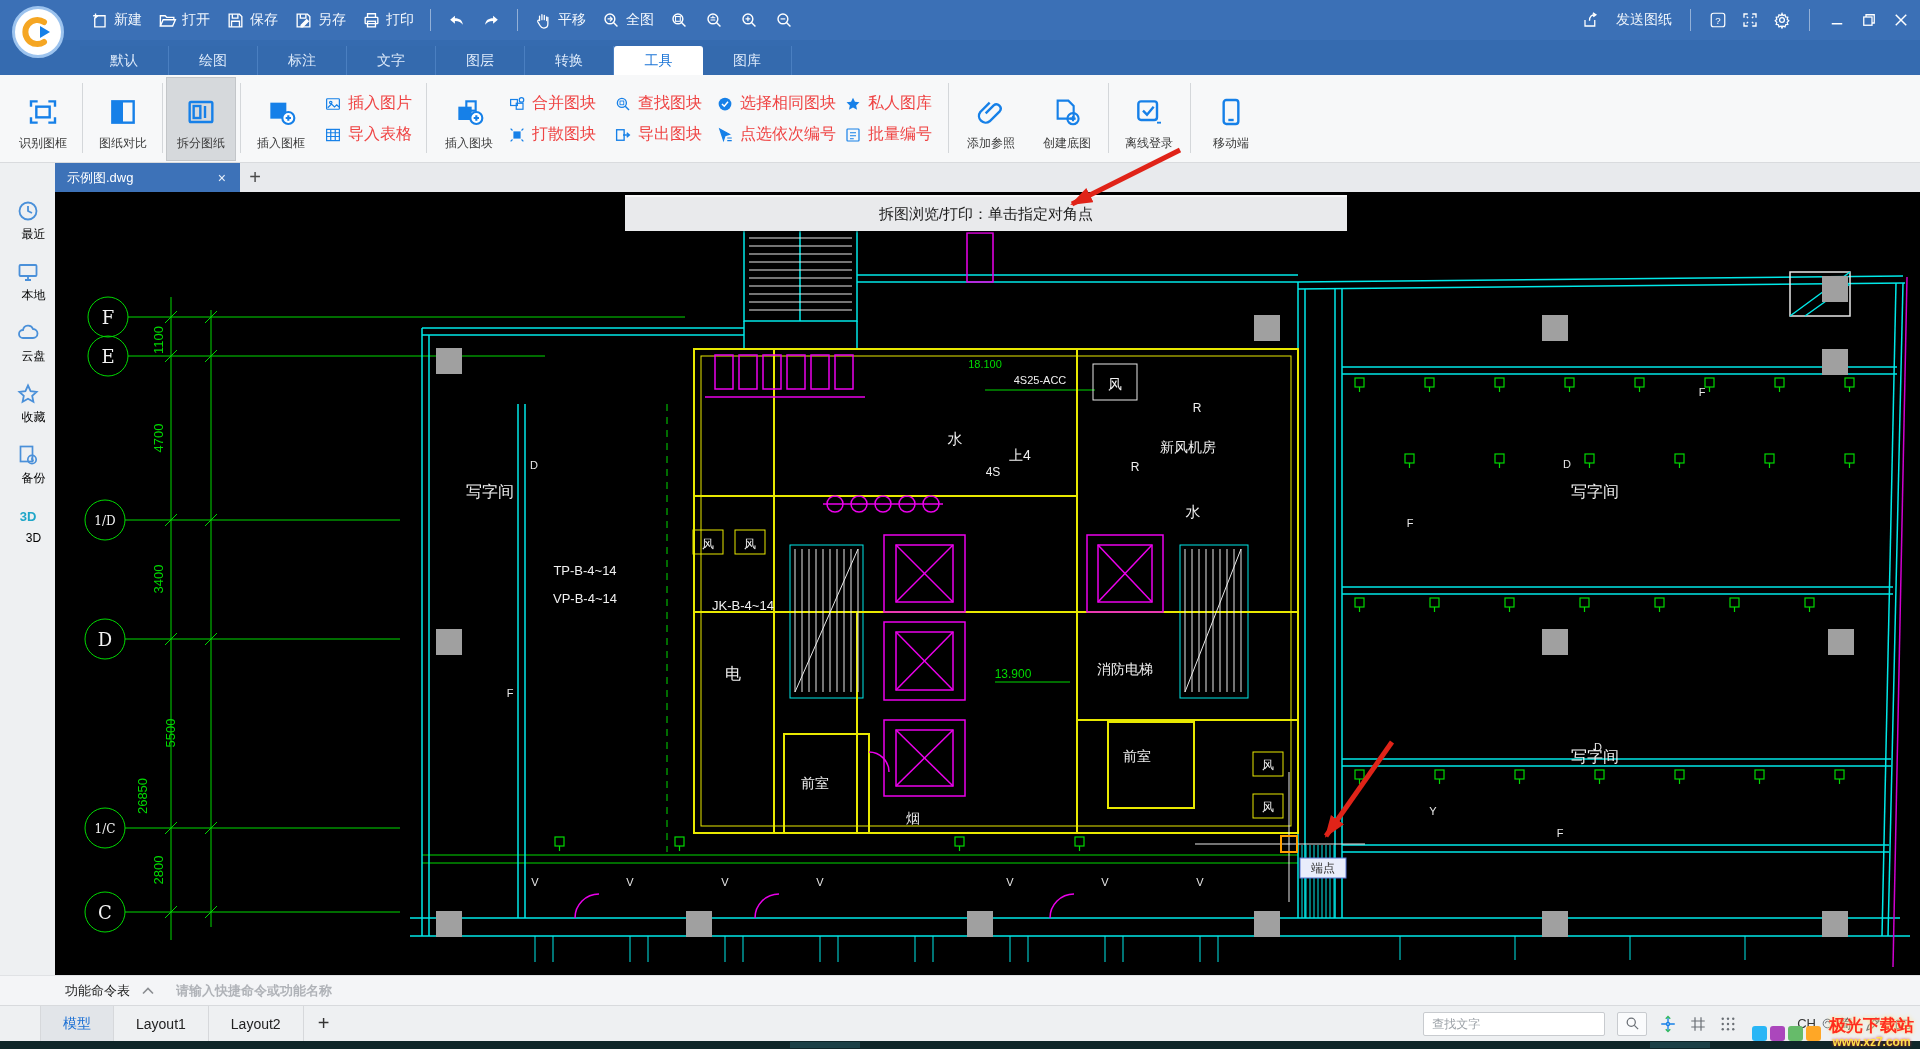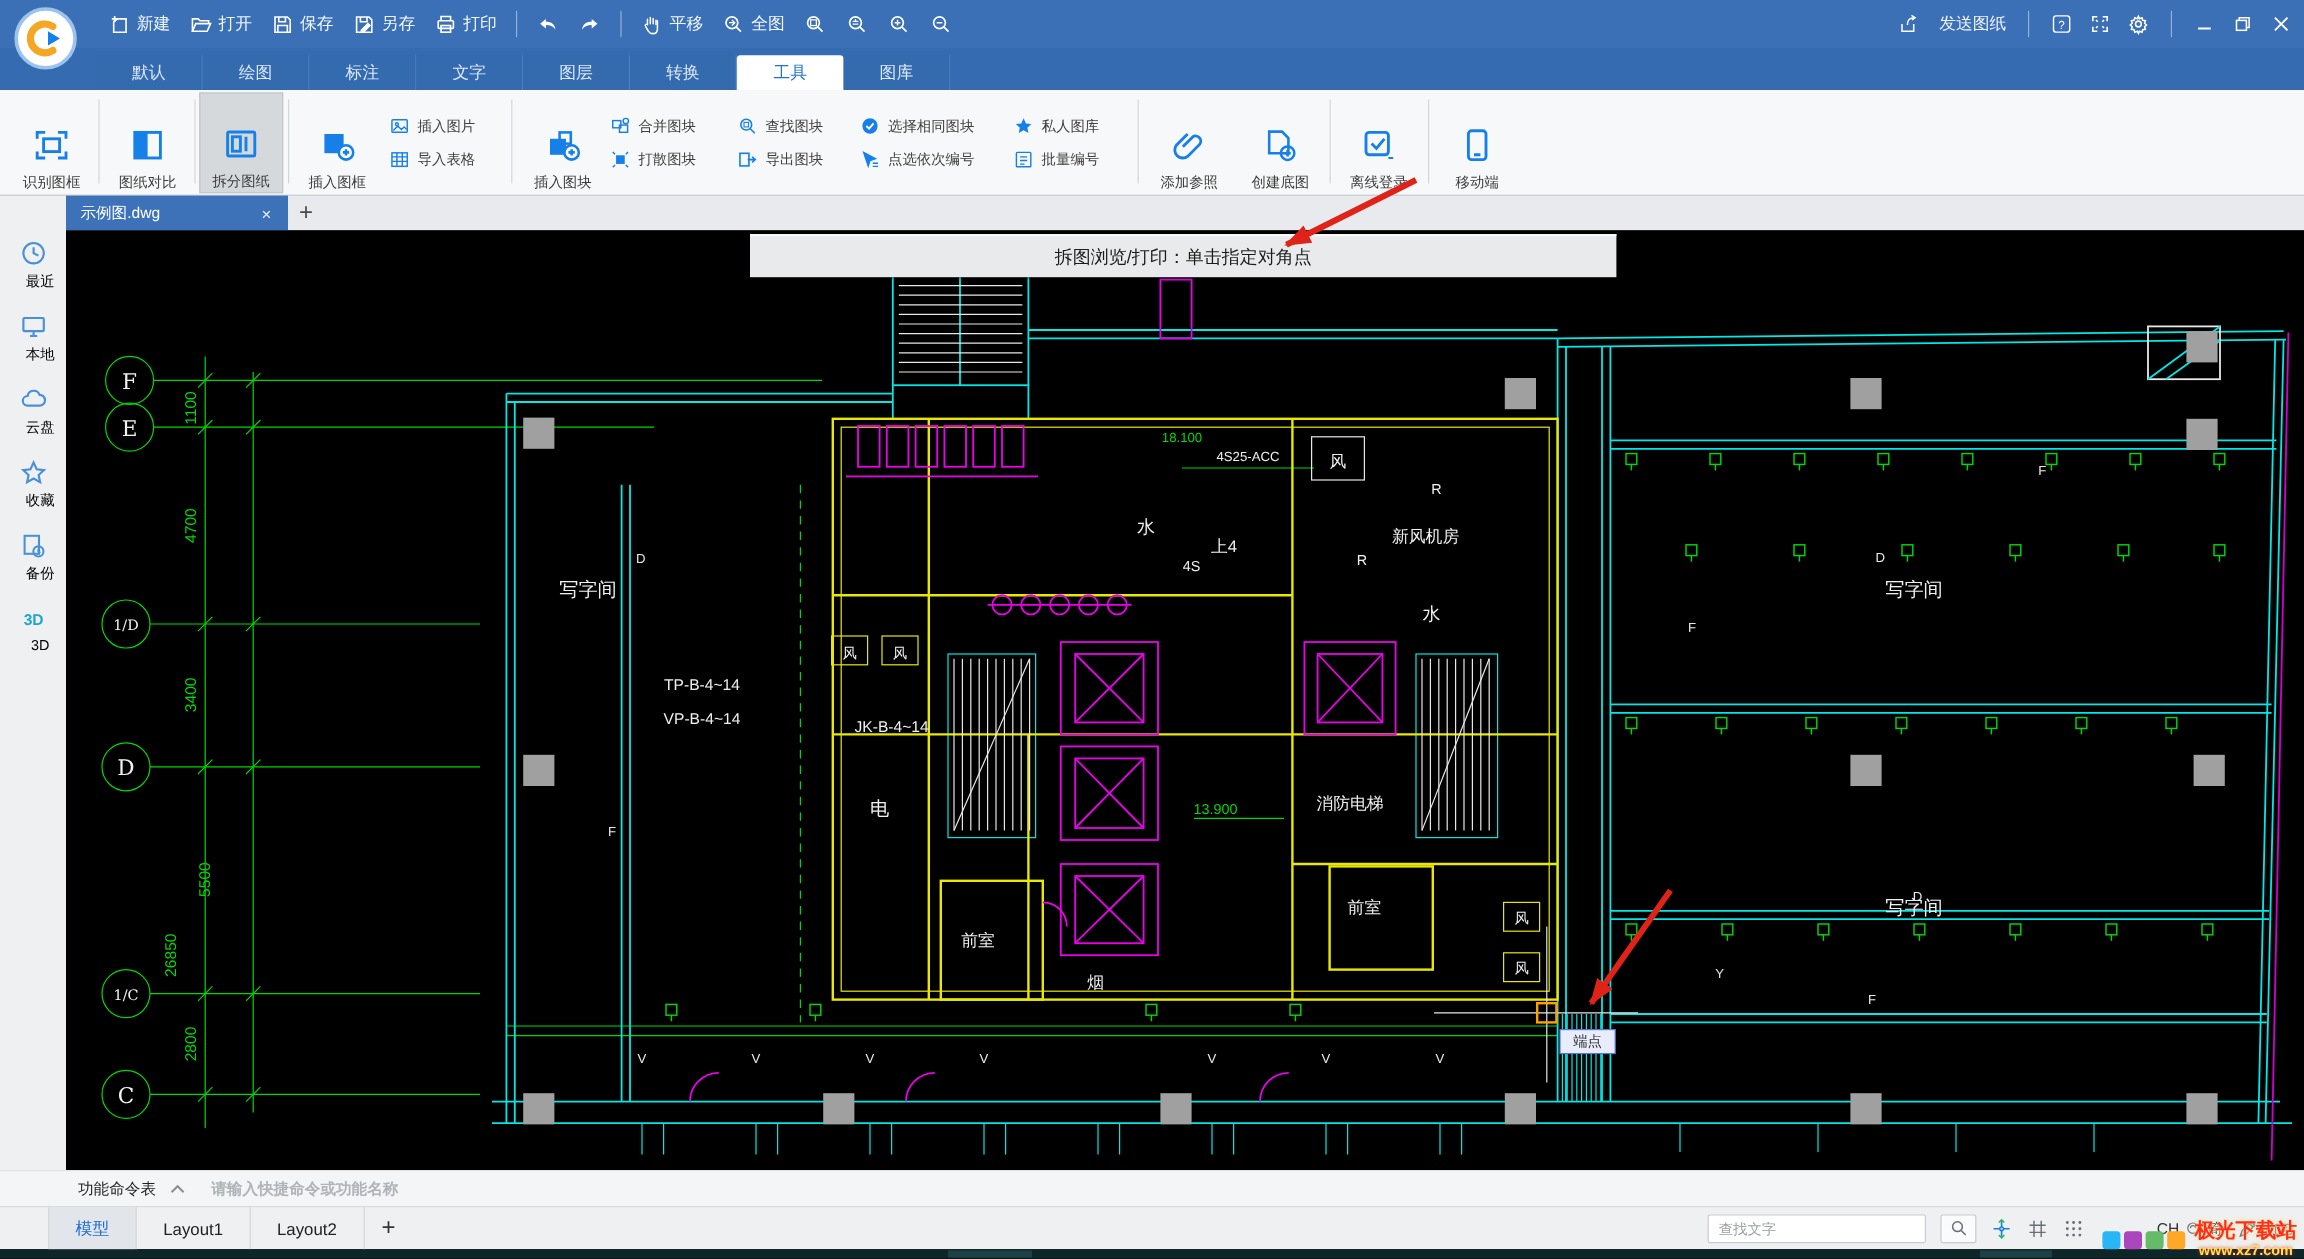--- a/index.html
+++ b/index.html
@@ -25,26 +25,26 @@
   .rtab { width:89px; height:29px; display:flex; align-items:center; justify-content:center;
     color:#ddeafa; font-size:14px; background:#346aae; border-right:1px solid #4a7fc1; }
   .rtab.active { background:#fff; color:#1b74d6; border-radius:3px 3px 0 0; border-right:none; }
   .tabs-band { position:absolute; left:0; top:40px; width:1920px; height:35px; background:#356bb0; }
 
   
   .ribbon { position:absolute; left:0; top:75px; width:1920px; height:88px; background:#f7f8f9;
     border-bottom:1px solid #d9dbde; }
   .rsep { position:absolute; top:8px; width:1px; height:70px; background:#d4d7da; }
   .bigbtn { position:absolute; top:2px; width:70px; height:84px; display:flex; flex-direction:column;
-    align-items:center; justify-content:flex-end; padding-top:9px; gap:7px; }
+    align-items:center; justify-content:center; padding-top:9px; gap:7px; }
   .bigbtn.active { background:#d6d9dc; border:1px solid #c3c6c9; }
   .bigbtn .lbl { font-size:12px; color:#3c3c3c; white-space:nowrap; }
   .big-ico { width:32px; height:32px; }
   .stackcol { position:absolute; top:0; height:88px; display:flex; flex-direction:column; justify-content:center; gap:10px; }
-  .srow { display:flex; align-items:center; gap:6px; font-size:12px; color:#404040; white-space:nowrap; }
+  .srow { display:flex; align-items:center; gap:6px; font-size:16px; color:#ef4444; white-space:nowrap; }
   .sm-ico { width:18px; height:18px; }
 
   
   .sidebar { position:absolute; left:0; top:163px; width:55px; height:812px; background:#eef0f2;
     padding-top:36px; display:flex; flex-direction:column; align-items:center; }
   .sb-item { height:61px; display:flex; flex-direction:column; align-items:center; gap:3px; width:100%; }
   .sb-item .lbl { font-size:12px; color:#000000;margin-left:12px; }
   .sb-ico { width:24px; height:24px; }
 
   

